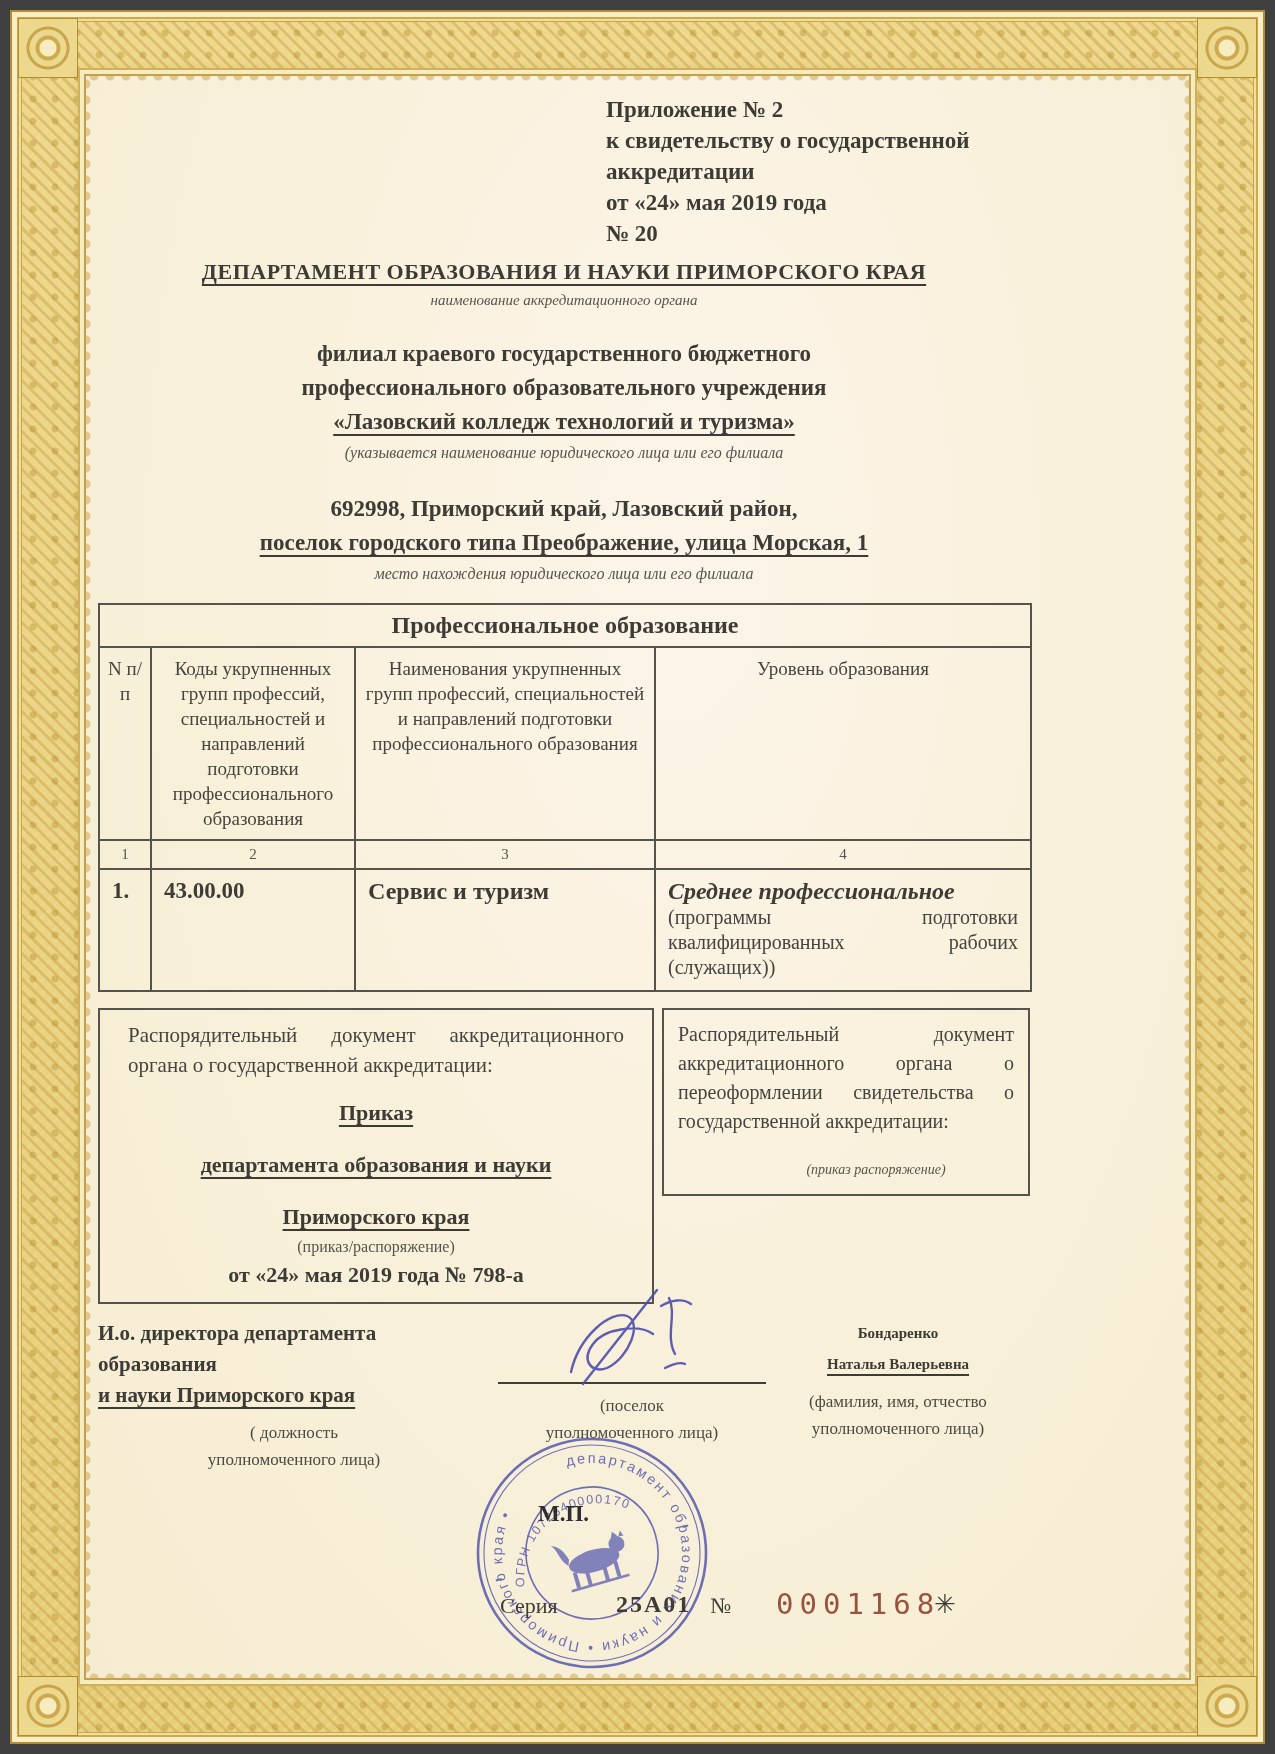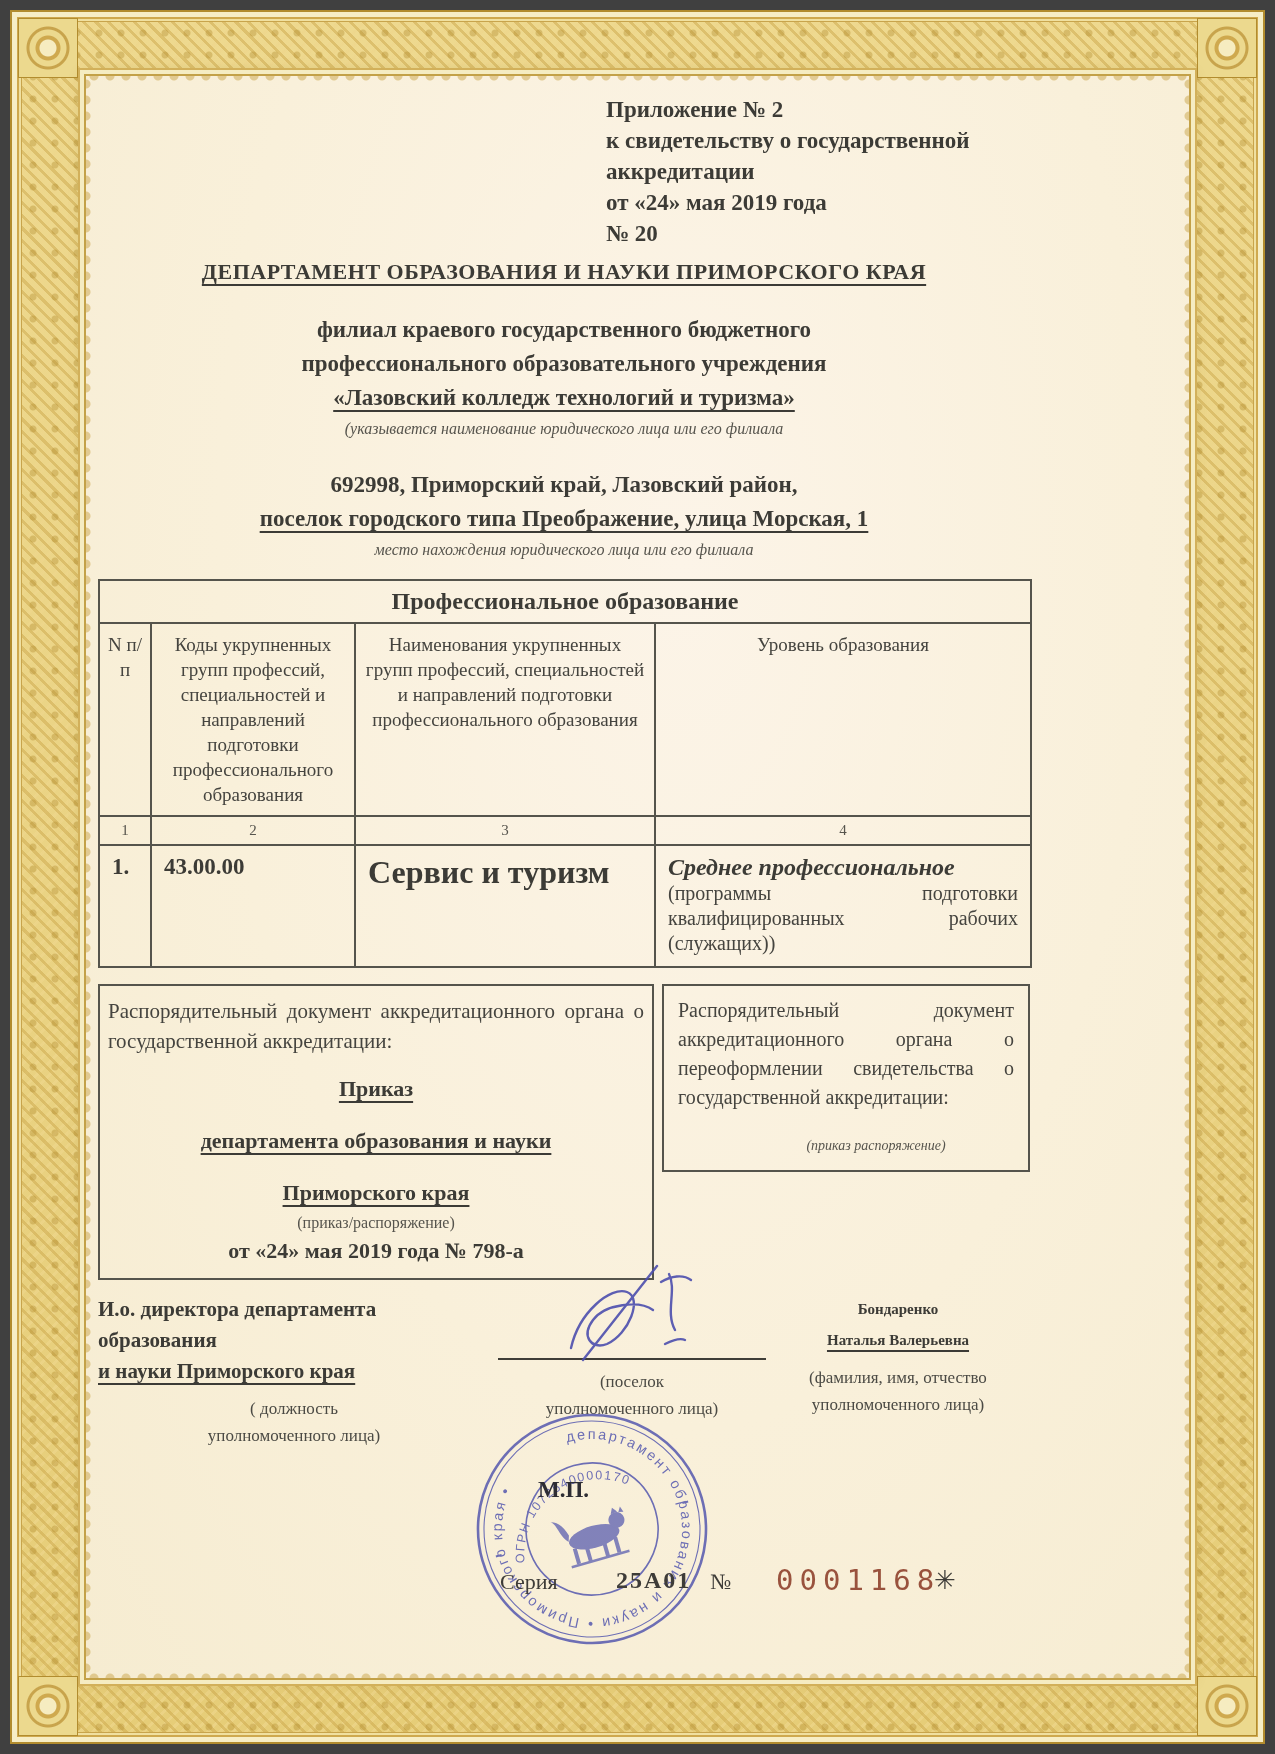--- a/index.html
+++ b/index.html
@@ -61,28 +61,28 @@
 
   
   table.acc{ margin-top:20px; width:932px; border-collapse:collapse; table-layout:fixed;}
   table.acc td{ border:2px solid #55544c; }
   .t-title{ text-align:center; font-size:24px; font-weight:bold; color:#3c3b36; padding:7px 0;}
   .t-head{ text-align:center; font-size:19px; line-height:25px; padding:8px 8px; vertical-align:top; color:#45443f;}
   .t-num{ text-align:center; font-size:15px; color:#56544d; padding:5px 0;}
   .t-data{ vertical-align:top; padding:8px 12px; height:104px;}
   .cell-num{ font-size:23px; font-weight:bold; color:#3c3b36;}
   .cell-code{ font-size:23px; font-weight:bold; color:#3c3b36;}
-  .cell-name{ font-size:32px; font-weight:bold; color:#3c3b36;font-family:Liberation Serif, serif;}
+  .cell-name{ font-size:24px; font-weight:bold; color:#3c3b36;font-family:Liberation Serif, serif;}
   .level-title{ font-size:24px; font-weight:bold; color:#3c3b36; line-height:27px;font-style:italic;}
   .level-rest{ font-size:20px; line-height:25px; text-align:justify; text-align-last:left; color:#45443f;}
 
   
   .boxes{ margin-top:16px; display:flex; gap:8px; align-items:flex-start;}
   .obox{ border:2px solid #55544c; box-sizing:border-box;}
-  .obox-left{ width:556px; padding:10px 8px 14px; min-height:282px;}
+  .obox-left{ width:556px; padding:10px 28px 14px; min-height:282px;}
   .obox-right{ width:368px; padding:10px 14px 16px;}
   .intro{ font-size:21px; line-height:30px; text-align:justify; text-align-last:left;}
   .intro-sm{ font-size:20px; line-height:29px; text-align:justify; text-align-last:left;}
   .order-line{ text-align:center; font-size:22px; font-weight:bold; color:#3c3b36; line-height:39px;margin-top:13px;}
   .order-cap{ font-size:16px; color:#56544d; text-align:center; margin-top:2px;}
   .order-date{ text-align:center; font-size:22px; font-weight:bold; color:#3c3b36; margin-top:6px;}
   .reissue-cap{ font-style:italic; font-size:14px; color:#56544d; text-align:center; margin-top:26px; padding-left:60px;}
 
   
   .sigrow{ margin-top:14px; display:flex;}
@@ -125,20 +125,21 @@
       <div class="hdr">
         <div>Приложение № 2</div>
         <div>к свидетельству о государственной</div>
         <div>аккредитации</div>
         <div>от «24» мая 2019 года</div>
         <div>№ 20</div>
       </div>
 
       <div class="authority">
         <div class="authority-name">ДЕПАРТАМЕНТ ОБРАЗОВАНИЯ И НАУКИ ПРИМОРСКОГО КРАЯ</div>
+        <div class="cap">наименование аккредитационного органа</div>
       </div>
 
       <div class="org">
         <div>филиал краевого государственного бюджетного</div>
         <div>профессионального образовательного учреждения</div>
         <div class="u">«Лазовский колледж технологий и туризма»</div>
       </div>
       <div class="cap-md">(указывается наименование юридического лица  или его  филиала</div>
 
       <div class="addr">

